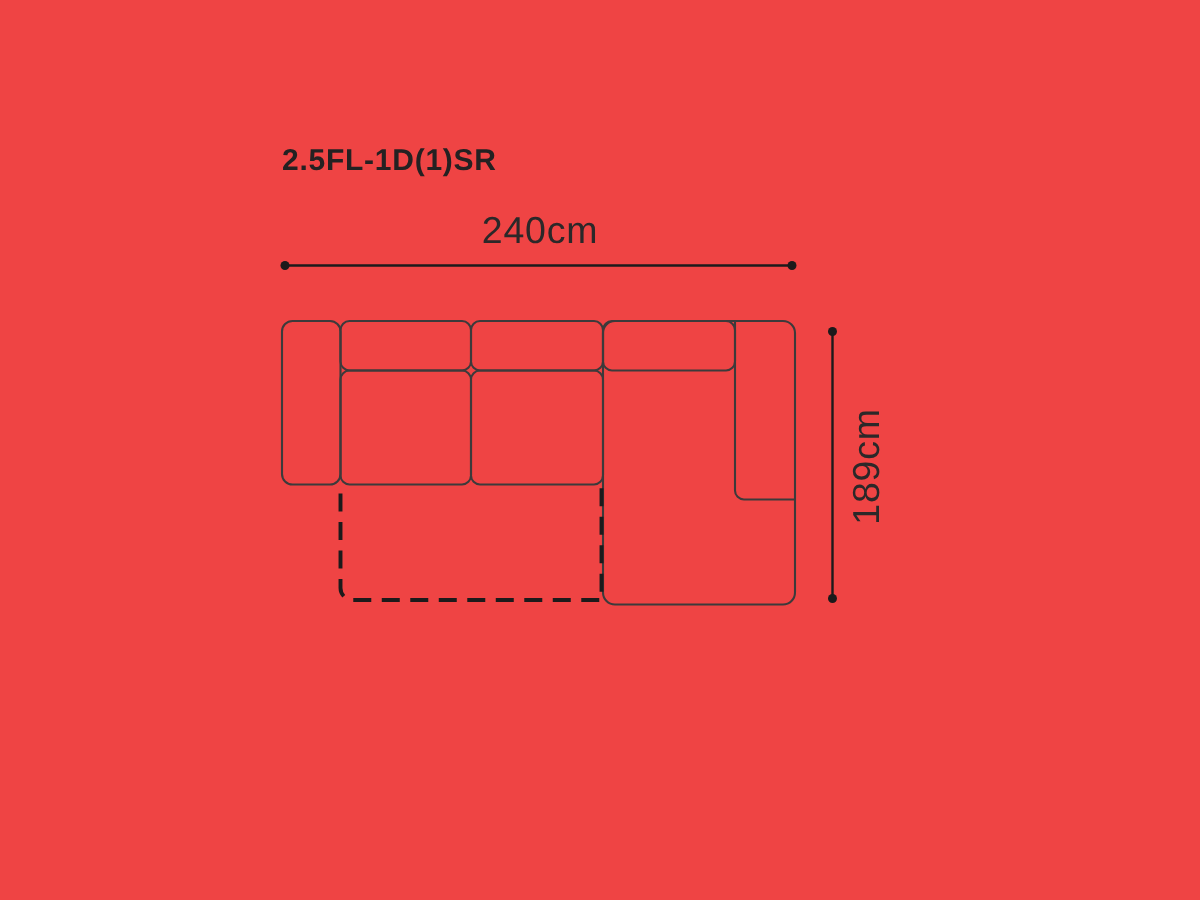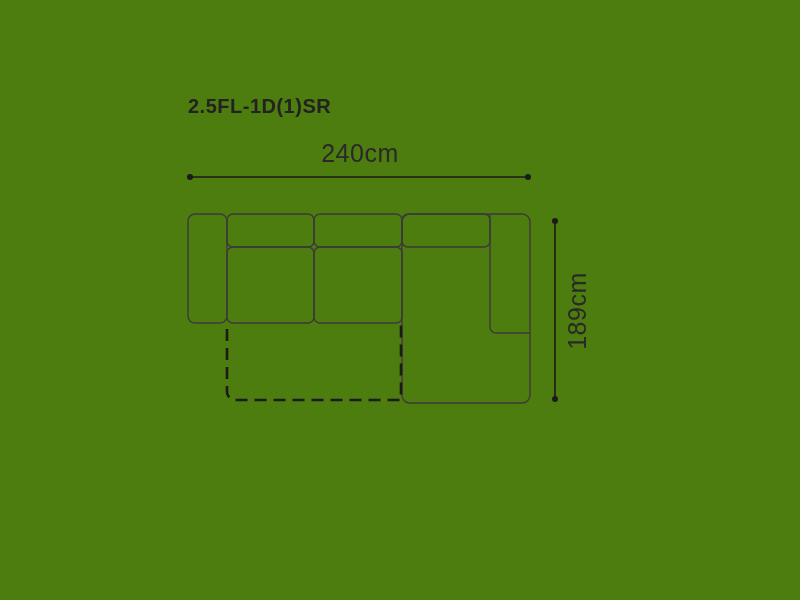--- a/index.html
+++ b/index.html
@@ -4,21 +4,21 @@
 <style>
   html, body {
     margin: 0;
     padding: 0;
     background: #ffffff;
   }
   #screen {
     position: relative;
     width: 800px;
     height: 600px;
-    background: #4d7c0f;
+    background: #ef4444;
     overflow: hidden;
     font-family: "Liberation Sans", sans-serif;
   }
   svg text {
     font-family: "Liberation Sans", sans-serif;
   }
   .model-code {
     font-size: 20px;
     font-weight: 700;
     fill: #242122;

